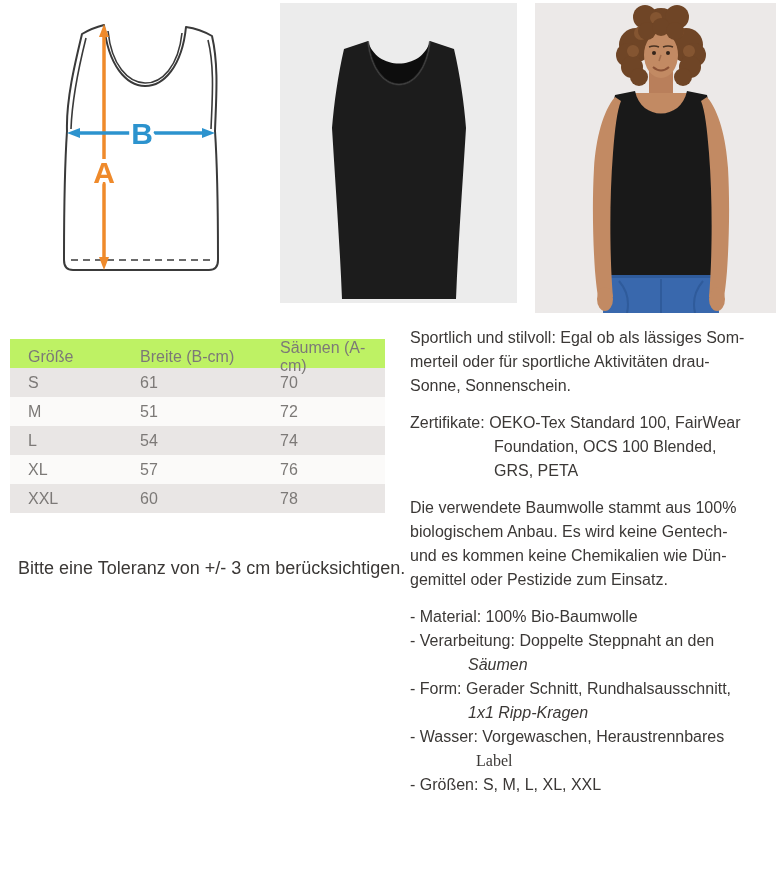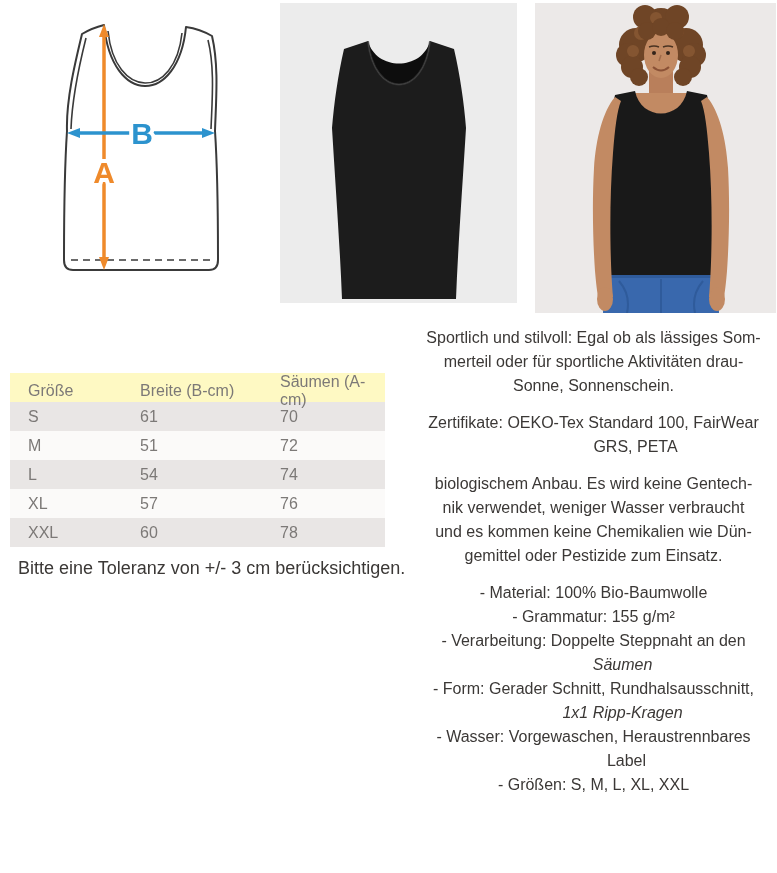--- a/index.html
+++ b/index.html
@@ -15,32 +15,32 @@
   .gallery-item svg{display:block;width:100%;height:100%;}
   .dim-label{
     font-family:"Liberation Sans",sans-serif;font-weight:bold;font-size:30px;
     paint-order:stroke;stroke:#ffffff;stroke-width:8px;stroke-linejoin:round;
     text-anchor:middle;
   }
   .outline-detail{fill:none;stroke:#3a3a3a;stroke-width:1.6;}
   
   .size-table{position:absolute;left:10px;top:339px;width:375px;font-size:16px;color:#7c7977;}
   .t-row{display:grid;grid-template-columns:112px 140px 1fr;height:29px;align-items:center;padding-left:18px;}
-  .t-head{background:#fef9c3;margin-top:34px;}
+  .t-head{background:#bef264;}
   .t-dark{background:#e9e6e5;}
   .t-light{background:#fbfaf9;}
   
   .tolerance{position:absolute;left:18px;top:556px;font-size:18px;line-height:24px;color:#3b3836;white-space:nowrap;}
   .desc{position:absolute;left:410px;top:326px;width:367px;font-size:16px;color:#3b3836;}
   .line{line-height:24px;white-space:nowrap;}
-  .para{margin:0 0 13px 0;text-align:center;}
+  .para{margin:0 0 13px 0;}
   .para.last{margin-bottom:16px;}
   .ind{padding-left:84px;}
   .indb{padding-left:58px;font-style:italic;}
-  .indb2{padding-left:66px;}
+  .indb2{padding-left:66px;font-family:Liberation Serif, serif;}
 </style>
 </head>
 <body>
 
 <div class="stage">
 
   <div class="gallery-item g-diagram">
     <svg viewBox="0 0 230 300" xmlns="http://www.w3.org/2000/svg">
 
       <path d="M74,17 C82,98 148,98 156,19 Q170,21 182,28 C189,58 186,92 185,123
@@ -171,31 +171,31 @@
   <div class="tolerance">Bitte eine Toleranz von +/- 3 cm berücksichtigen.</div>
 
   <div class="desc">
     <div class="para">
       <div class="line">Sportlich und stilvoll: Egal ob als lässiges Som-</div>
       <div class="line">merteil oder für sportliche Aktivitäten drau-</div>
       <div class="line">Sonne, Sonnenschein.</div>
     </div>
     <div class="para">
       <div class="line">Zertifikate: OEKO-Tex Standard 100, FairWear</div>
+      <div class="line ind">Foundation, OCS 100 Blended,</div>
       <div class="line ind">GRS, PETA</div>
     </div>
     <div class="para">
+      <div class="line">Die verwendete Baumwolle stammt aus 100%</div>
       <div class="line">biologischem Anbau. Es wird keine Gentech-</div>
-      <div class="line">nik verwendet, weniger Wasser verbraucht</div>
       <div class="line">und es kommen keine Chemikalien wie Dün-</div>
       <div class="line">gemittel oder Pestizide zum Einsatz.</div>
     </div>
     <div class="para last">
       <div class="line">- Material: 100% Bio-Baumwolle</div>
-      <div class="line">- Grammatur: 155 g/m²</div>
       <div class="line">- Verarbeitung: Doppelte Steppnaht an den</div>
       <div class="line indb">Säumen</div>
       <div class="line">- Form: Gerader Schnitt, Rundhalsausschnitt,</div>
       <div class="line indb">1x1 Ripp-Kragen</div>
       <div class="line">- Wasser: Vorgewaschen, Heraustrennbares</div>
       <div class="line indb2">Label</div>
       <div class="line">- Größen: S, M, L, XL, XXL</div>
     </div>
   </div>
 

